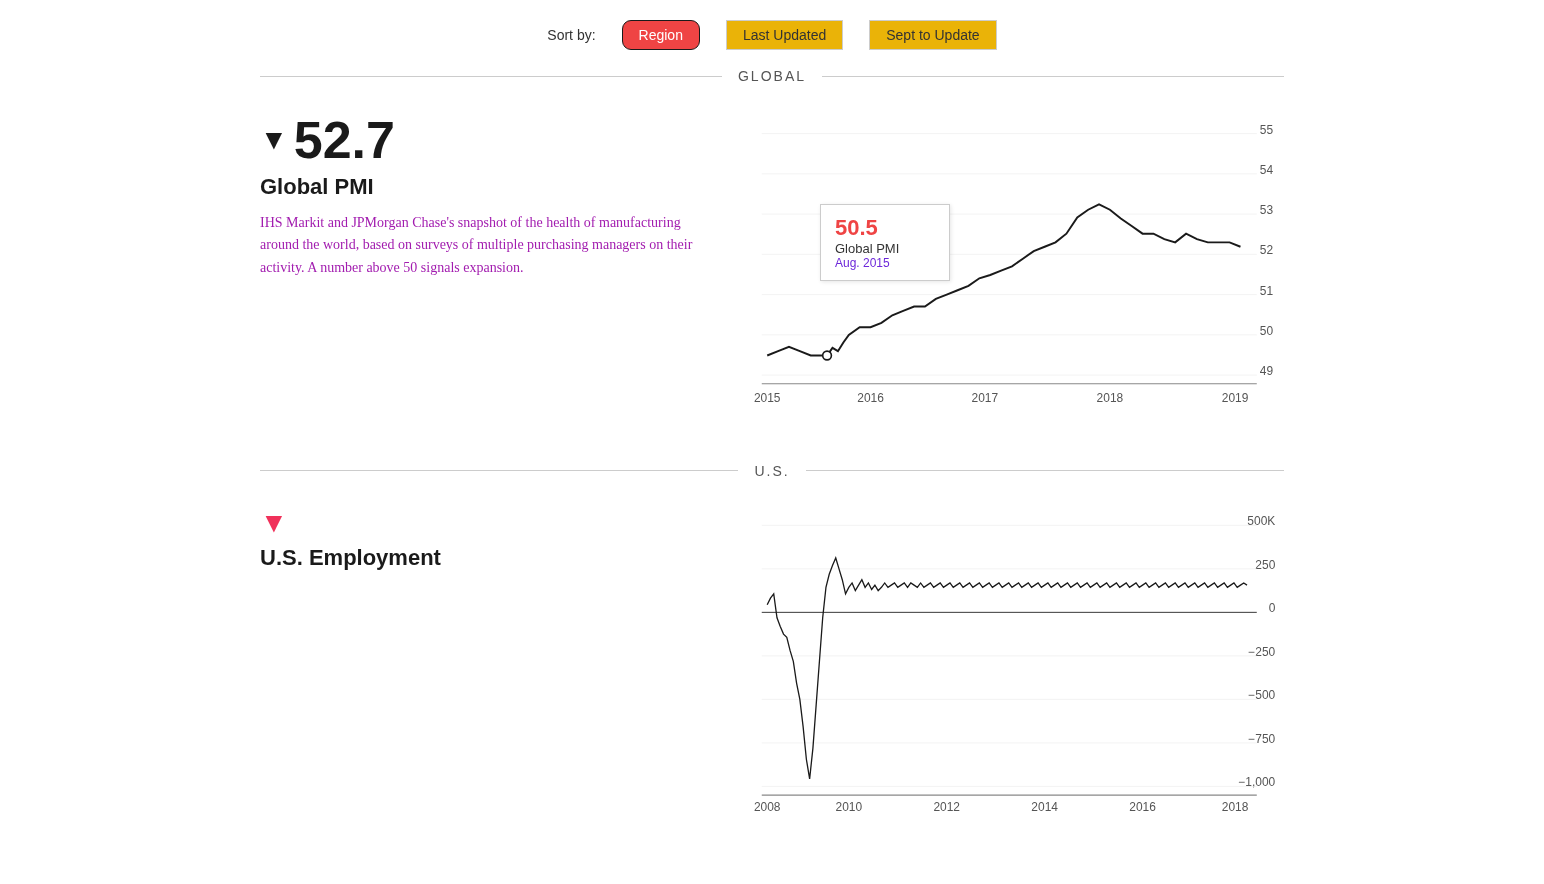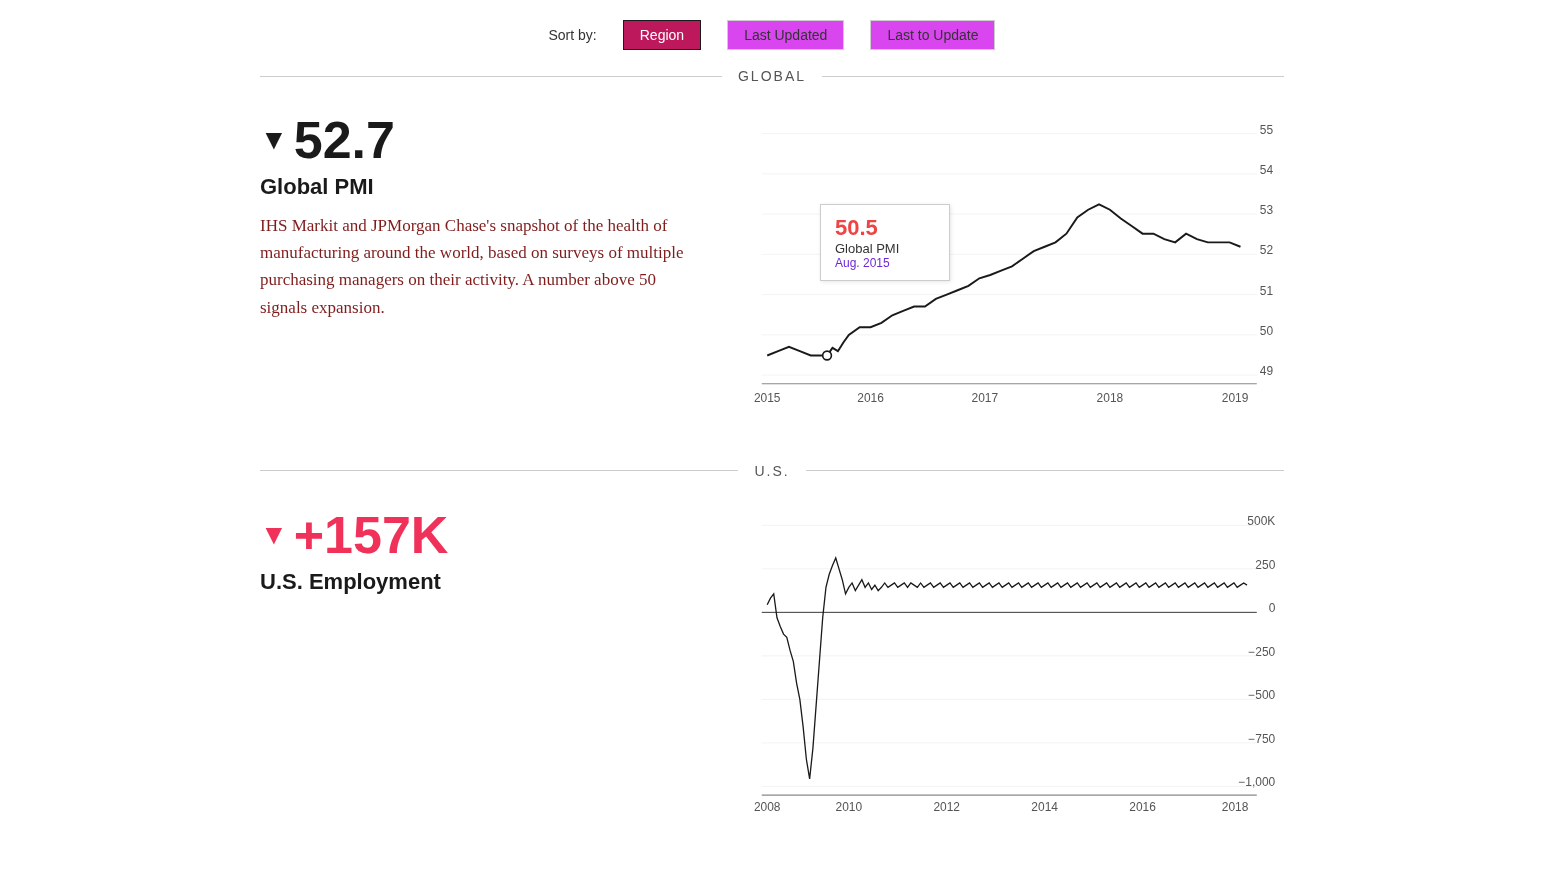--- a/index.html
+++ b/index.html
@@ -17,30 +17,31 @@
       padding: 20px 0 18px;
     }
     .sort-label {
       font-size: 14px;
       color: #333;
       font-family: Arial, sans-serif;
     }
     .sort-btn {
       padding: 6px 16px;
       border: 1px solid #ccc;
-      background: #d946ef;
+      background: #eab308;
       font-size: 14px;
       cursor: pointer;
       font-family: Arial, sans-serif;
       color: #333;
     }
     .sort-btn.active {
-      background: #be185d;
+      background: #ef4444;
       color: #fff;
       border-color: #1a1a1a;
+      border-radius: 9px;
     }
     .section-divider {
       position: relative;
       display: flex;
       align-items: center;
       margin: 0 260px;
     }
     .section-divider::before {
       content: '';
       flex: 1;
@@ -93,23 +94,23 @@
     .indicator-value.pink .arrow {
       color: #f0315a;
     }
     .indicator-title {
       font-size: 22px;
       font-weight: 700;
       font-family: Arial, sans-serif;
       margin-bottom: 12px;
     }
     .indicator-desc {
-      font-size: 17px;
+      font-size: 14px;
       line-height: 1.6;
-      color: #7f1d1d;
+      color: #a21caf;
       margin-bottom: 14px;
       font-family: Georgia, serif;
     }
     .indicator-update {
       font-size: 12px;
       color: #555;
       font-family: Arial, sans-serif;
     }
     .chart-container {
       flex: 1;
@@ -140,21 +141,21 @@
       color: #6d28d9;
     }
   </style>
 </head>
 <body>
 
 <div class="sort-bar">
   <span class="sort-label">Sort by:</span>
   <button class="sort-btn active">Region</button>
   <button class="sort-btn">Last Updated</button>
-  <button class="sort-btn">Last to Update</button>
+  <button class="sort-btn">Sept to Update</button>
 </div>
 
 <div class="section-divider">
   <span class="section-label">GLOBAL</span>
 </div>
 
 <div class="indicator-row">
   <div class="indicator-left">
     <div class="indicator-value down">
       <span class="arrow">▼</span>
@@ -252,21 +253,20 @@
 </div>
 
 <div class="section-divider">
   <span class="section-label">U.S.</span>
 </div>
 
 <div class="indicator-row">
   <div class="indicator-left">
     <div class="indicator-value down pink">
       <span class="arrow">▼</span>
-      <span>+157K</span>
     </div>
     <div class="indicator-title">U.S. Employment</div>
   </div>
   <div class="chart-container">
     <svg class="chart-svg" viewBox="0 0 500 290" xmlns="http://www.w3.org/2000/svg">
 
       <text x="492" y="15" text-anchor="end" font-size="11" font-family="Arial" fill="#555">500K</text>
       <text x="492" y="55" text-anchor="end" font-size="11" font-family="Arial" fill="#555">250</text>
       <text x="492" y="95" text-anchor="end" font-size="11" font-family="Arial" fill="#555">0</text>
       <text x="492" y="135" text-anchor="end" font-size="11" font-family="Arial" fill="#555">−250</text>

